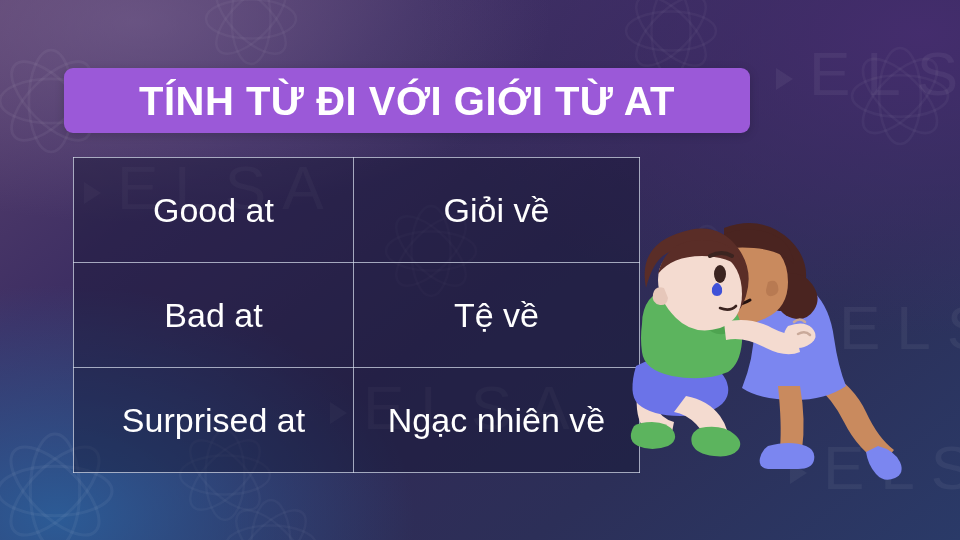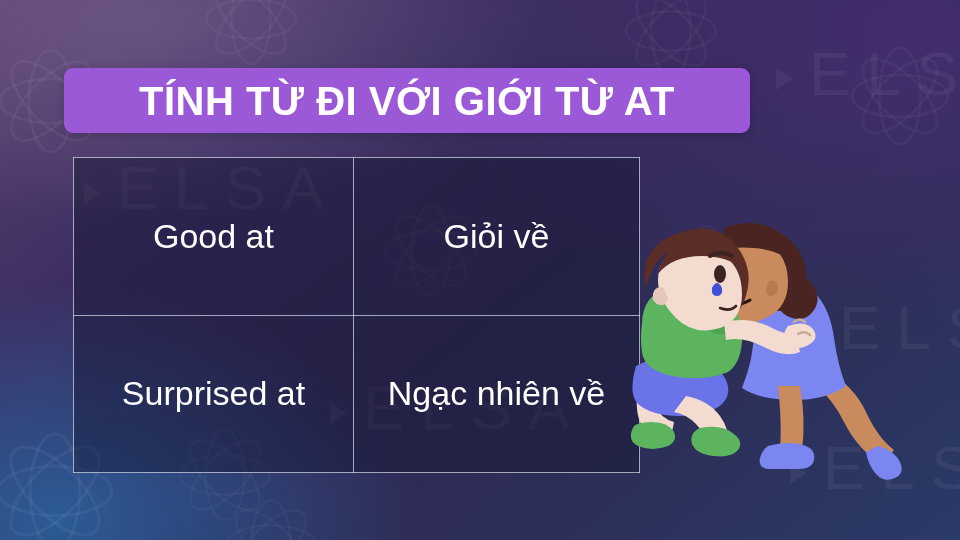--- a/index.html
+++ b/index.html
@@ -243,20 +243,24 @@
     <span id="title-text">TÍNH TỪ ĐI VỚI GIỚI TỪ AT</span>
   </div>
 
   <table id="vocab-table">
     <tbody>
       <tr>
         <td class="col-en">Good at</td>
         <td class="col-vi">Giỏi về</td>
       </tr>
       <tr>
+        <td class="col-en">Bad at</td>
+        <td class="col-vi">Tệ về</td>
+      </tr>
+      <tr>
         <td class="col-en">Surprised at</td>
         <td class="col-vi">Ngạc nhiên về</td>
       </tr>
     </tbody>
   </table>
 
   <div id="illustration">
     <svg viewBox="0 0 322 270" xmlns="http://www.w3.org/2000/svg">
       <defs>
         <clipPath id="boyHead">

